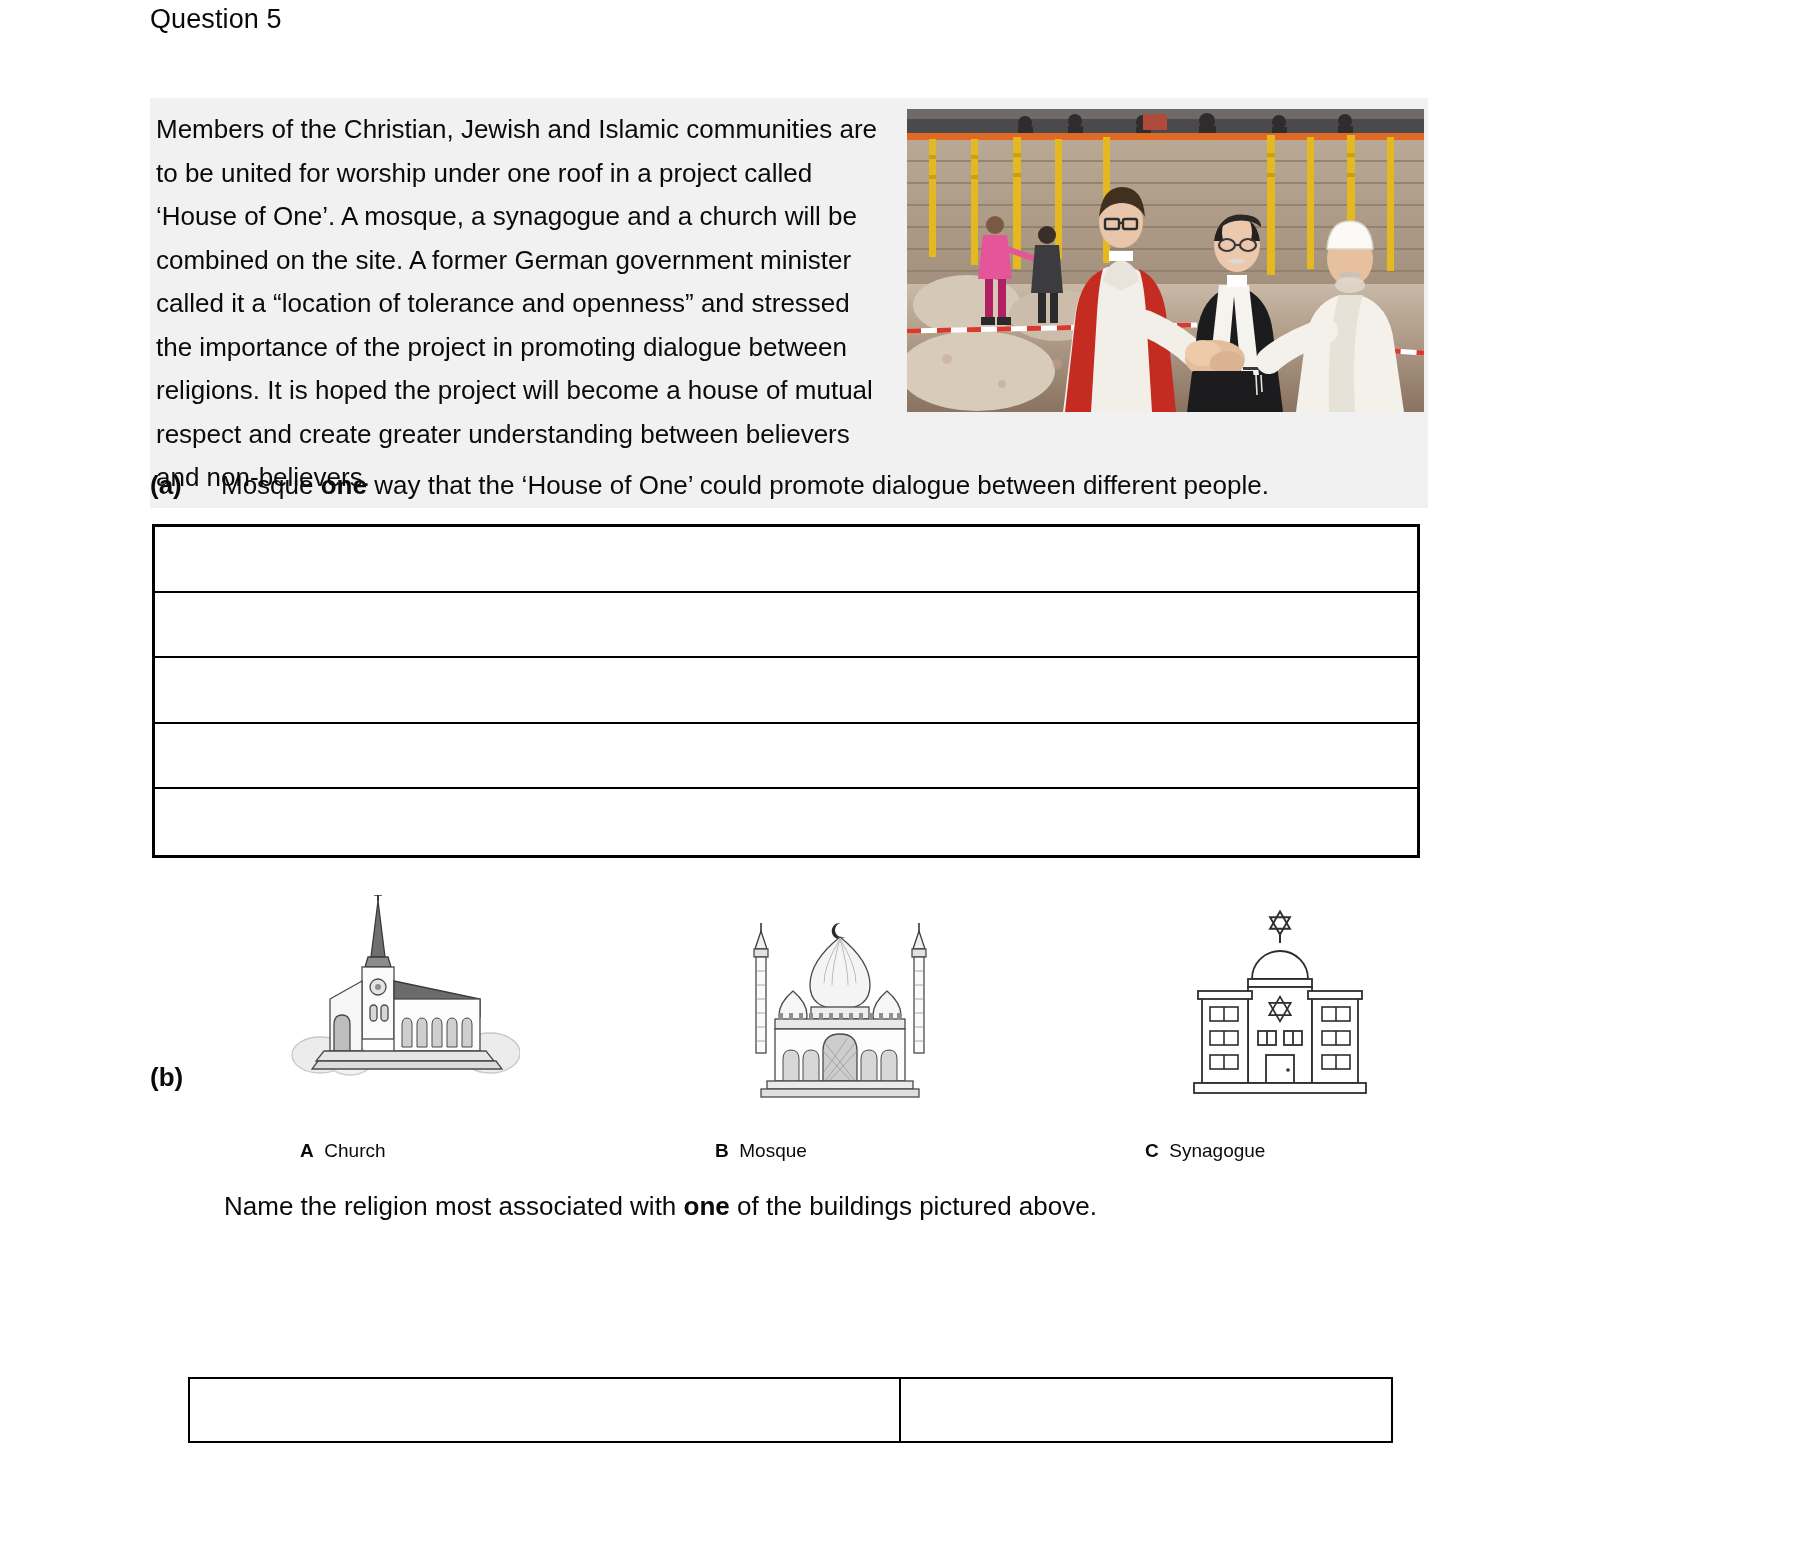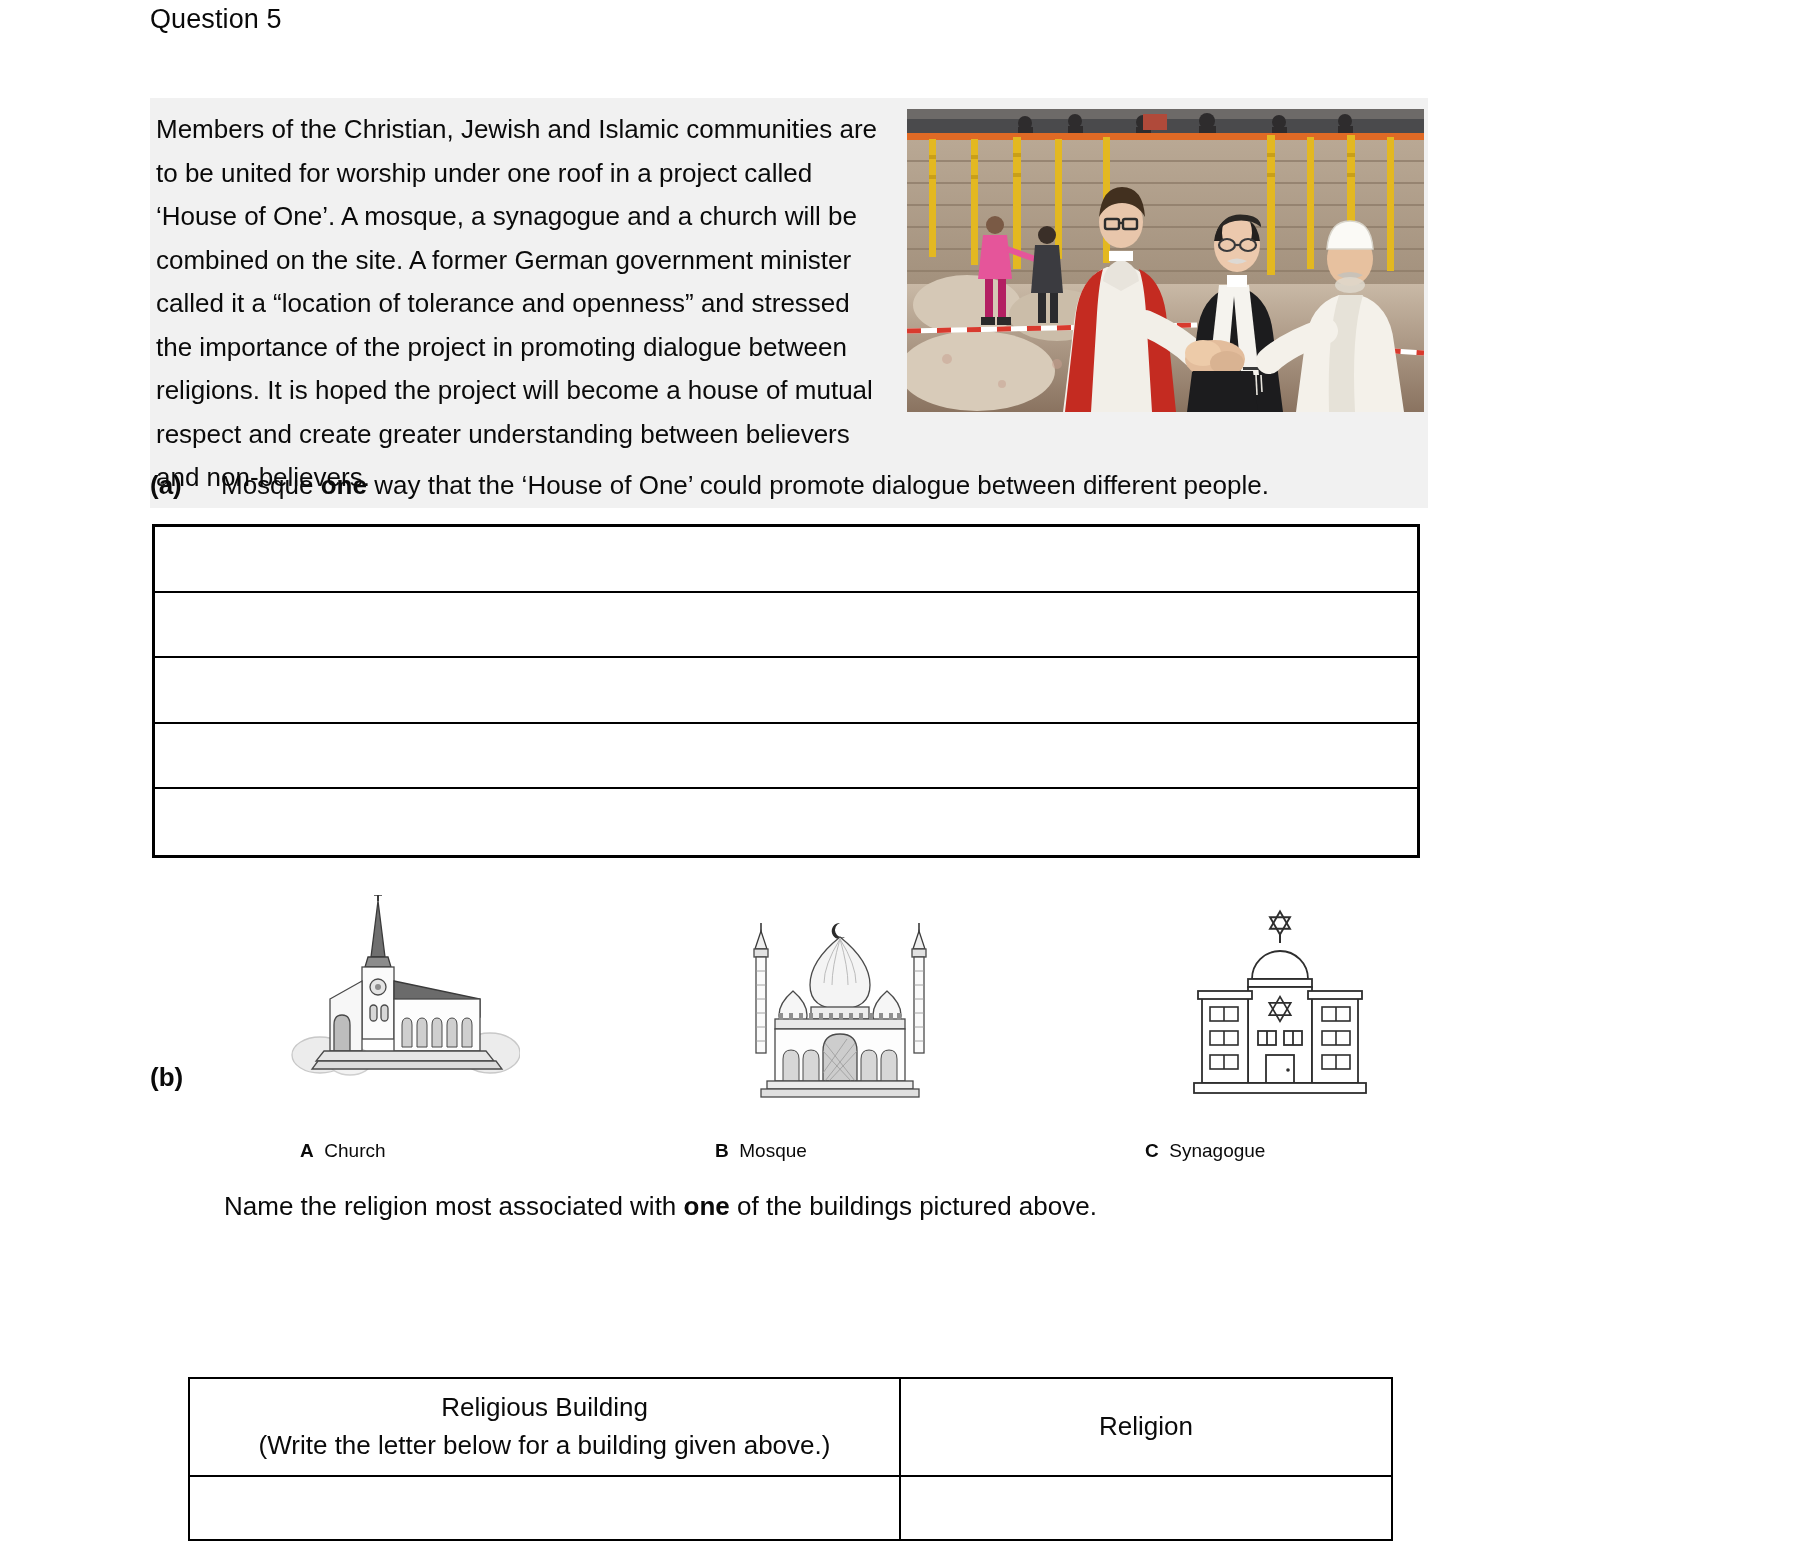--- a/index.html
+++ b/index.html
@@ -576,29 +576,20 @@
   <div class="b-captions">
     <div class="caption cap-a"><span class="letter">A</span>&nbsp; <span>Church</span></div>
     <div class="caption cap-b"><span class="letter">B</span>&nbsp; <span>Mosque</span></div>
     <div class="caption cap-c"><span class="letter">C</span>&nbsp; <span>Synagogue</span></div>
   </div>
 
   <div class="name-religion"><span>Name the religion most associated with </span><b>one</b><span> of the buildings pictured above.</span></div>
 
   <table class="rtable">
     <tbody>
-        <tr>
-      <td class="col-a head-cell">
-        <span class="sub">Religious Building</span>
-        <span class="sub">(Write the letter below for a building given above.)</span>
-      </td>
-      <td class="col-b head-cell">
-        <span class="sub">Religion</span>
-      </td>
-    </tr>
     <tr>
       <td class="col-a blank-cell"></td>
       <td class="col-b blank-cell"></td>
     </tr>
   </tbody>
     </table>
 
 </div>
 
 </body></html>

